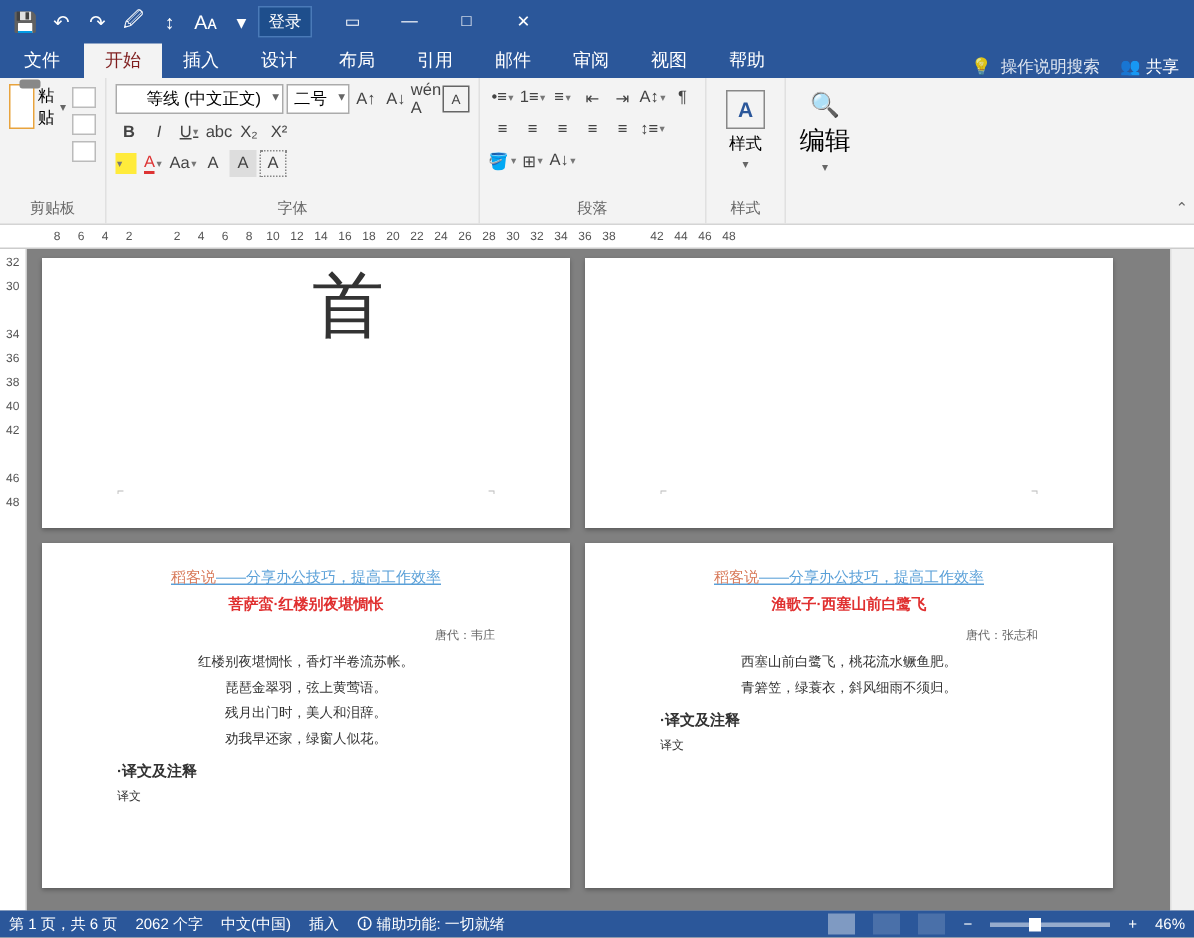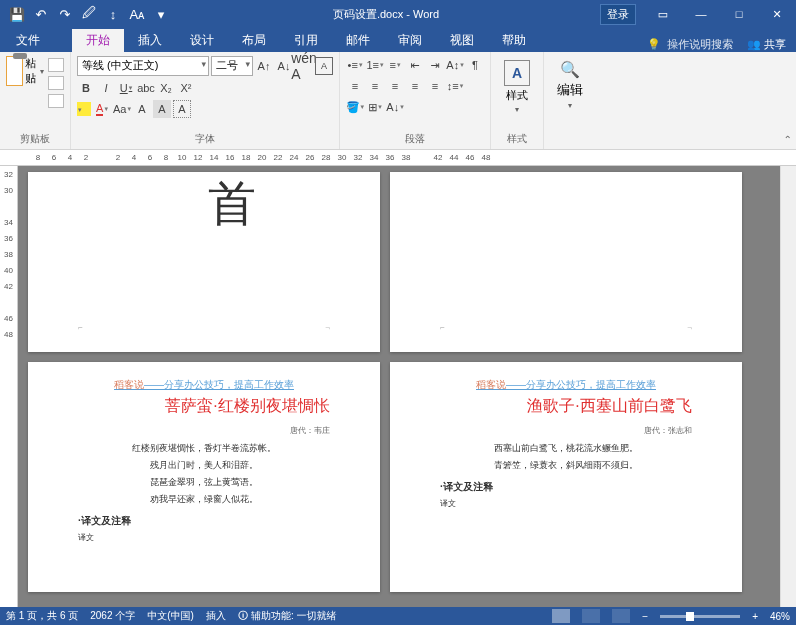--- a/index.html
+++ b/index.html
@@ -8,41 +8,41 @@
 .titlebar { height: 28px; background: #2b579a; display: flex; align-items: center; color: #fff; font-size: 11px; }
 .qat { display: flex; align-items: center; gap: 2px; padding-left: 6px; }
 .qat-btn { width: 22px; height: 22px; display: flex; align-items: center; justify-content: center; color: #fff; font-size: 13px; }
 .title-center { flex: 1; text-align: center; }
 .win-btns { display: flex; align-items: center; gap: 0; }
 .login-btn { background: #1e4e8c; padding: 2px 6px; margin-right: 8px; font-size: 11px; border: 1px solid #4a7ab8; }
 .win-btn { width: 38px; height: 28px; display: flex; align-items: center; justify-content: center; font-size: 11px; }
 
 .tabbar { height: 24px; background: #2b579a; display: flex; align-items: flex-end; color: #fff; font-size: 12px; }
 .tab { padding: 3px 14px; cursor: pointer; }
-.tab.file { padding-left: 16px; padding-right: 32px; }
-.tab.active { background: #f3f3f3; color: #a21caf; text-align: center; }
+.tab.file { padding-left: 16px; padding-right: 16px; }
+.tab.active { background: #f3f3f3; color: #7f1d1d; text-align: center; }
 .tab-right { margin-left: auto; display: flex; align-items: center; padding-right: 10px; gap: 14px; }
 .tell-me { display: flex; align-items: center; gap: 6px; font-size: 11px; opacity: .85; }
 .share { font-size: 11px; }
 
 .ribbon { height: 98px; background: #f3f3f3; border-bottom: 1px solid #d4d4d4; display: flex; position: relative; }
 .group { border-right: 1px solid #e0e0e0; padding: 4px 6px 0 6px; display: flex; flex-direction: column; justify-content: space-between; }
 .group-label { font-size: 10px; color: #666; text-align: center; padding: 2px 0 3px; }
 .group-body { flex: 1; display: flex; align-items: flex-start; }
 
 .paste-big { width: 38px; display: flex; flex-direction: row; align-items: center; gap: 2px; }
 .paste-icon { width: 28px; height: 30px; background: #fff; border: 1px solid #e8a33d; position: relative; }
 .paste-icon::before { content:""; position:absolute; top:-4px; left:6px; width:14px; height:6px; background:#888; border-radius:2px; }
 .paste-side { display: flex; flex-direction: column; gap: 4px; margin-left: 4px; margin-top: 2px; }
 .small-icon { width: 16px; height: 14px; background: #fff; border: 1px solid #bbb; }
 
 .font-group .row { display: flex; align-items: center; gap: 2px; margin-bottom: 3px; }
 .font-combo { height: 20px; border: 1px solid #ababab; background: #fff; font-size: 11px; padding: 1px 14px 1px 4px; position: relative; }
 .font-combo::after { content:"▾"; position:absolute; right:2px; top:2px; font-size:9px; color:#666; }
-.font-name { width: 132px; }
+.font-name { width: 112px; text-align: right; }
 .font-size { width: 42px; }
 .rb { width: 18px; height: 18px; display: flex; align-items: center; justify-content: center; font-size: 11px; color: #444; }
 .rb.dd::after { content:"▾"; font-size:7px; margin-left:1px; color:#777; }
 .rb.bold { font-weight: bold; }
 .rb.italic { font-style: italic; }
 .rb.underline { text-decoration: underline; }
 
 .para-group .row { display: flex; gap: 2px; margin-bottom: 3px; }
 
 .style-big, .edit-big { width: 40px; display: flex; flex-direction: column; align-items: center; gap: 2px; margin-top: 4px; }
@@ -57,21 +57,21 @@
 
 .workarea { display: flex; height: calc(100% - 28px - 24px - 98px - 16px - 18px); background: #9b9b9b; }
 .scroll-v { width: 16px; background: #f0f0f0; border-left:1px solid #ddd; }
 .doc-canvas { flex:1; background: #808080; padding: 6px 10px; overflow:hidden; display:flex; flex-wrap:wrap; gap:10px; align-content: flex-start; }
 .page { background: #fff; width: 352px; box-shadow: 0 1px 3px rgba(0,0,0,.3); padding: 12px 50px; font-size: 9px; color:#333; position:relative; }
 .page.short { height: 180px; }
 .page.tall { height: 230px; }
 .big-char { font-size: 48px; font-family: "SimSun"; position:absolute; left: 180px; top: 0; }
 .header-line { color:#5aa0d8; font-size:10px; text-align:center; text-decoration: underline; margin-bottom:4px; margin-top:4px; }
 .header-line .brand { color:#d87a5a; }
-.poem-title { color:#e03030; font-weight:normal; text-align:right; font-size:16px; margin-bottom:8px; }
+.poem-title { color:#e03030; font-weight:bold; text-align:center; font-size:10px; margin-bottom:8px; }
 .poem-meta { text-align:right; font-size:8px; color:#666; margin-bottom:6px; }
 .poem-line { text-align:center; font-size:9px; margin-bottom:4px; }
 .section-h { font-weight:bold; font-size:10px; margin-top:8px; }
 
 .statusbar { height: 18px; background: #2b579a; color: #fff; font-size: 10px; display: flex; align-items: center; padding: 0 6px; gap: 12px; position:absolute; bottom:0; left:0; right:0; }
 .statusbar .sp { flex:1; }
 .view-btn { width:18px; height:14px; background: rgba(255,255,255,.15); }
 .view-btn.active { background: rgba(255,255,255,.4); }
 .zoom-slider { width: 80px; height: 3px; background: rgba(255,255,255,.5); position: relative; }
 .zoom-slider::after { content:""; position:absolute; left:32%; top:-3px; width:8px; height:9px; background:#fff; }
@@ -83,21 +83,20 @@
 <div class="titlebar">
   <div class="qat">
     <div class="qat-btn">💾</div>
     <div class="qat-btn">↶</div>
     <div class="qat-btn">↷</div>
     <div class="qat-btn">🖉</div>
     <div class="qat-btn">↕</div>
     <div class="qat-btn">Aᴀ</div>
     <div class="qat-btn">▾</div>
   </div>
-  <div class="title-center">页码设置.docx - Word</div>
   <div class="win-btns">
     <div class="login-btn">登录</div>
     <div class="win-btn">▭</div>
     <div class="win-btn">—</div>
     <div class="win-btn">□</div>
     <div class="win-btn">✕</div>
   </div>
 </div>
 
 <div class="tabbar">
@@ -140,21 +139,21 @@
     <div class="group-label">剪贴板</div>
   </div>
 
   <div class="group font-group">
     <div class="group-body" style="flex-direction:column">
       <div class="row">
         <div class="font-combo font-name">等线 (中文正文)</div>
         <div class="font-combo font-size">二号</div>
         <div class="rb">A↑</div>
         <div class="rb">A↓</div>
-        <div class="rb" style="font-size:14px">wén<br>A</div>
+        <div class="rb" style="font-size:11px">wén<br>A</div>
         <div class="rb" style="border:1px solid #666;font-size:9px">A</div>
       </div>
       <div class="row">
         <div class="rb bold">B</div>
         <div class="rb italic">I</div>
         <div class="rb underline dd">U</div>
         <div class="rb">abc</div>
         <div class="rb">X₂</div>
         <div class="rb">X²</div>
       </div>
@@ -208,21 +207,21 @@
         <div style="font-size:8px;color:#666">▾</div>
       </div>
     </div>
     <div class="group-label">样式</div>
   </div>
 
   <div class="group" style="border-right:none">
     <div class="group-body">
       <div class="edit-big">
         <div style="font-size:16px">🔍</div>
-        <div style="font-size:13px">编辑</div>
+        <div style="font-size:17px">编辑</div>
         <div style="font-size:8px;color:#666">▾</div>
       </div>
     </div>
     <div class="group-label"></div>
   </div>
 
   <div class="collapse">⌃</div>
 </div>
 
 <div class="ruler-h" id="ruler-h">
@@ -279,22 +278,22 @@
     </div>
     <div class="page short">
       <span class="corner" style="left:50px;bottom:20px">⌐</span>
       <span class="corner" style="right:50px;bottom:20px">¬</span>
     </div>
     <div class="page tall">
       <div class="header-line"><span class="brand">稻客说</span><span>——分享办公技巧，提高工作效率</span></div>
       <div class="poem-title">菩萨蛮·红楼别夜堪惆怅</div>
       <div class="poem-meta">唐代：韦庄</div>
       <div class="poem-line">红楼别夜堪惆怅，香灯半卷流苏帐。</div>
+      <div class="poem-line">琵琶金翠羽，弦上黄莺语。</div>
       <div class="poem-line">残月出门时，美人和泪辞。</div>
-      <div class="poem-line">琵琶金翠羽，弦上黄莺语。</div>
       <div class="poem-line">劝我早还家，绿窗人似花。</div>
       <div class="section-h">·译文及注释</div>
       <div style="font-size:8px;margin-top:4px">译文</div>
     </div>
     <div class="page tall">
       <div class="header-line"><span class="brand">稻客说</span><span>——分享办公技巧，提高工作效率</span></div>
       <div class="poem-title">渔歌子·西塞山前白鹭飞</div>
       <div class="poem-meta">唐代：张志和</div>
       <div class="poem-line">西塞山前白鹭飞，桃花流水鳜鱼肥。</div>
       <div class="poem-line">青箬笠，绿蓑衣，斜风细雨不须归。</div>

